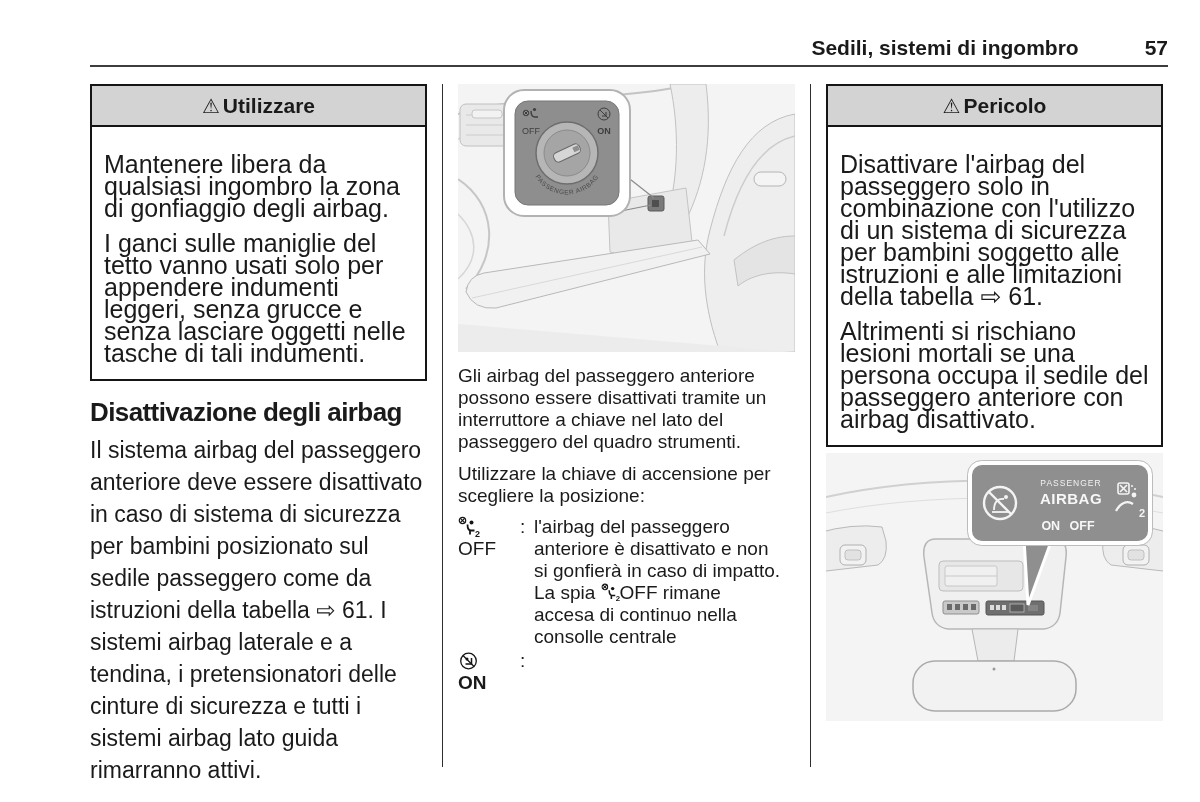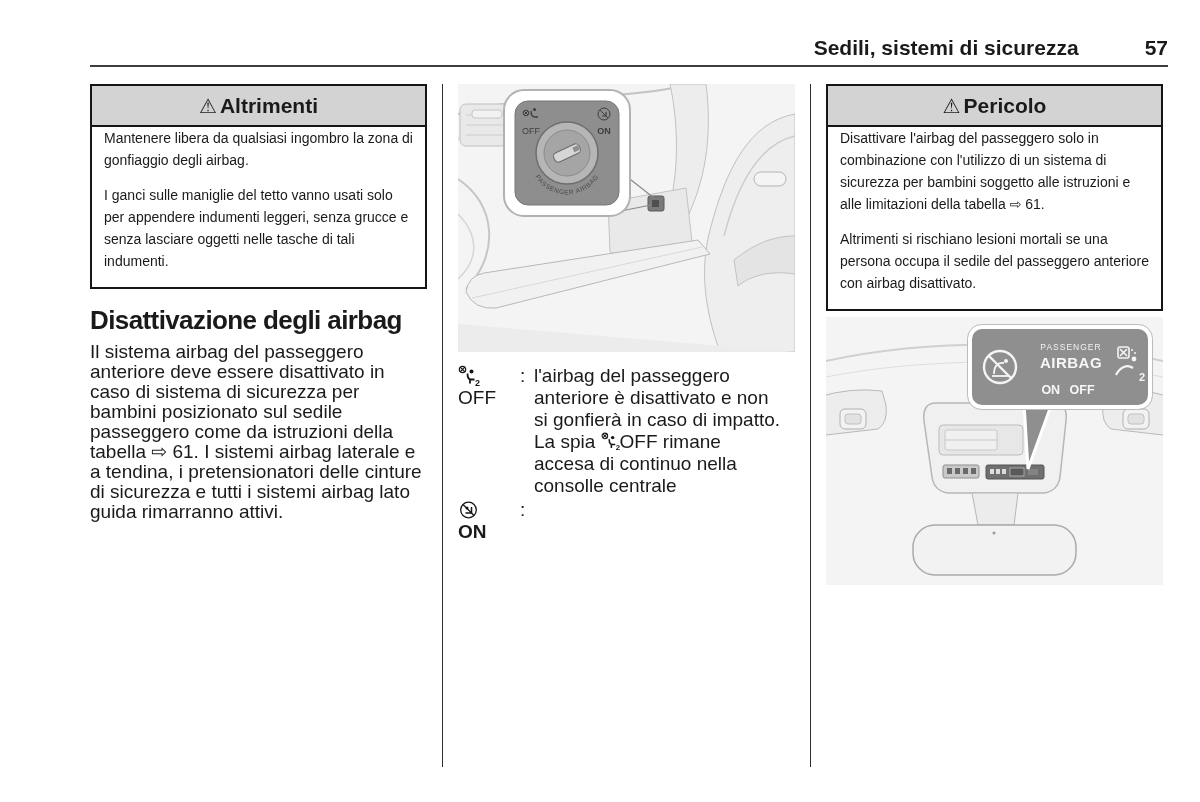--- a/index.html
+++ b/index.html
@@ -14,26 +14,26 @@
 
   .columns { position:absolute; top:84px; left:90px; width:1078px; display:flex; }
   .col { width:337px; flex:none; }
   .v-divider { width:1px; height:683px; background:#2e2e2e; flex:none; margin:0 15px; }
 
   .alert-box { border:2px solid #151515; background:#ffffff; }
   .box-title { height:41px; display:flex; align-items:center; justify-content:center;
                background:#d3d3d3; border-bottom:2px solid #151515;
                font-size:21px; font-weight:bold; }
   .box-title .tri { margin-right:3px; font-weight:normal; font-size:20px; }
-  .box-body { padding:0 12px 15px; font-size:14px; line-height:22px; }
+  .box-body { padding:26px 12px 15px; font-size:25px; line-height:22px; }
   .box-body p + p { margin-top:13px; }
 
   h1.section-heading { font-size:26px; line-height:30px; letter-spacing:-0.6px;
                        margin:16px 0 7px; font-weight:bold; }
-  .body-text { font-size:19px; line-height:20px; }
+  .body-text { font-size:23px; line-height:32px; }
 
   figure { width:337px; }
   figure svg { display:block; }
   .fig-middle { height:268px; margin:0 0 13px 0; }
   .fig-right  { height:268px; margin:6px 0 0 0; }
 
   .mid-text p { font-size:19px; line-height:22px; }
   .mid-text p + p { margin-top:10px; }
 
   .def-list { margin-top:9px; }
@@ -47,33 +47,33 @@
   .inline-sym { display:inline-block; width:19px; height:19px; vertical-align:-3px; }
 
   .svgtext { font-family:"Liberation Sans", sans-serif; }
   .onoff-text { word-spacing:6px; }
 </style>
 </head>
 <body>
 
 <header>
   <div class="running-head">
-    <span class="rh-title">Sedili, sistemi di sicurezza</span>
+    <span class="rh-title">Sedili, sistemi di ingombro</span>
     <span class="rh-num">57</span>
   </div>
   <div class="head-rule"></div>
 </header>
 
 <main class="columns">
 
   <section class="col">
     <div class="alert-box">
       <div class="box-title">
         <span class="tri">⚠</span>
-        <span>Altrimenti</span>
+        <span>Utilizzare</span>
       </div>
       <div class="box-body">
         <p>Mantenere libera da qualsiasi ingombro la zona di gonfiaggio degli airbag.</p>
         <p>I ganci sulle maniglie del tetto vanno usati solo per appendere indumenti leggeri, senza grucce e senza lasciare oggetti nelle tasche di tali indumenti.</p>
       </div>
     </div>
     <h1 class="section-heading">Disattivazione degli airbag</h1>
     <p class="body-text">Il sistema airbag del passeggero anteriore deve essere disattivato in caso di sistema di sicurezza per bambini posizionato sul sedile passeggero come da istruzioni della tabella ⇨ 61. I sistemi airbag late­rale e a tendina, i pretensionatori delle cinture di sicurezza e tutti i sistemi airbag lato guida rimarranno attivi.</p>
   </section>
 
@@ -137,20 +137,24 @@
           </g>
           <text x="146" y="50" font-size="9" fill="#3e3e3e" text-anchor="middle" font-weight="bold">ON</text>
           <path id="insetArc" d="M 77,92 A 37 37 0 0 0 141,92" fill="none"></path>
           <text font-size="6.5" fill="#4a4a4a" letter-spacing="0.6">
             <textPath href="#insetArc" startOffset="50%" text-anchor="middle">PASSENGER AIRBAG</textPath>
           </text>
         </g>
       </svg>
     </figure>
 
+    <div class="mid-text">
+      <p>Gli airbag del passeggero anteriore possono essere disattivati tramite un interruttore a chiave nel lato del passeggero del quadro strumenti.</p>
+      <p>Utilizzare la chiave di accensione per scegliere la posizione:</p>
+    </div>
 
     <div class="def-list">
       <div class="def-row">
         <div class="def-term">
           <svg class="sym" viewBox="0 0 22 22">
             <g stroke="#151515" fill="none" stroke-width="1.2">
               <circle cx="4.5" cy="4.5" r="3.2"></circle>
               <line x1="2.4" y1="2.4" x2="6.6" y2="6.6"></line>
               <line x1="6.6" y1="2.4" x2="2.4" y2="6.6"></line>
               <path d="M9.5,8.5 C9.5,12.5 10.2,14.5 13,14.5 L16.5,14.5" stroke-width="1.8"></path>

